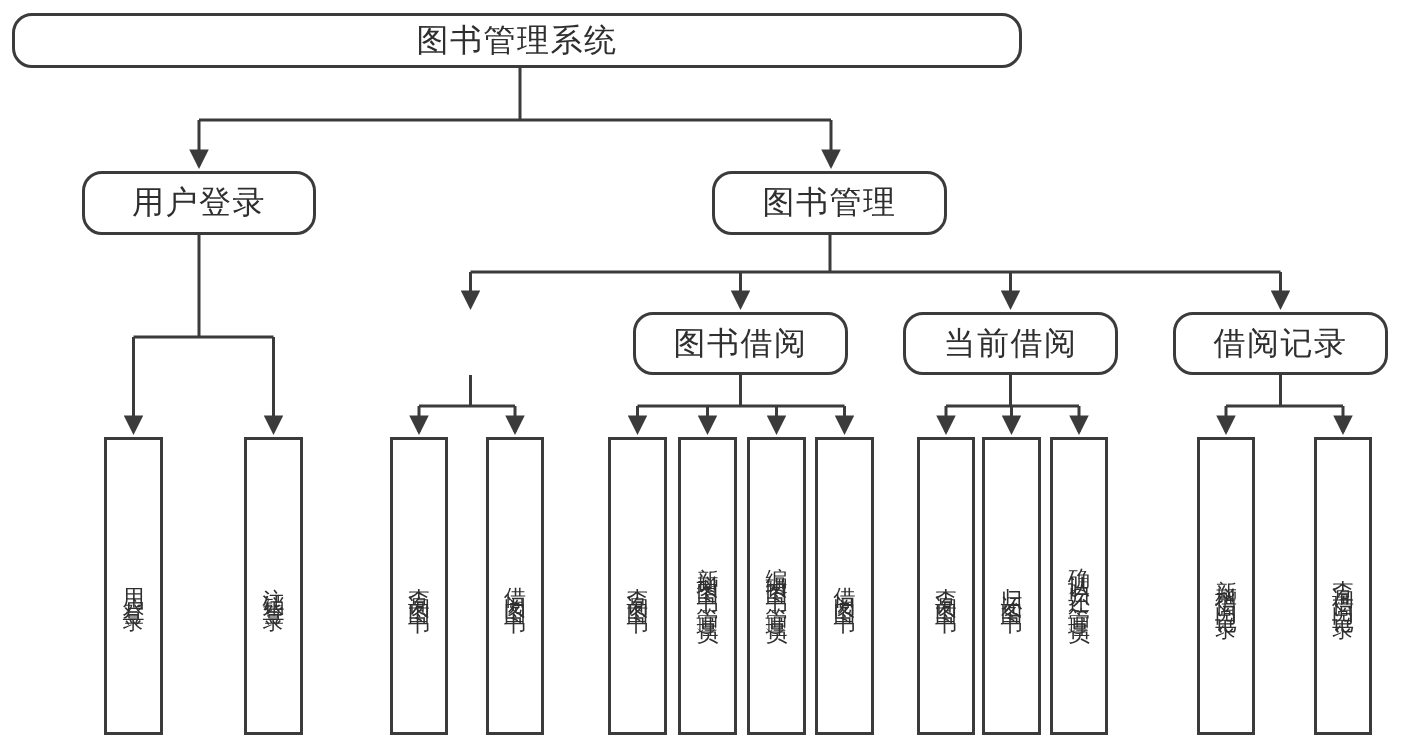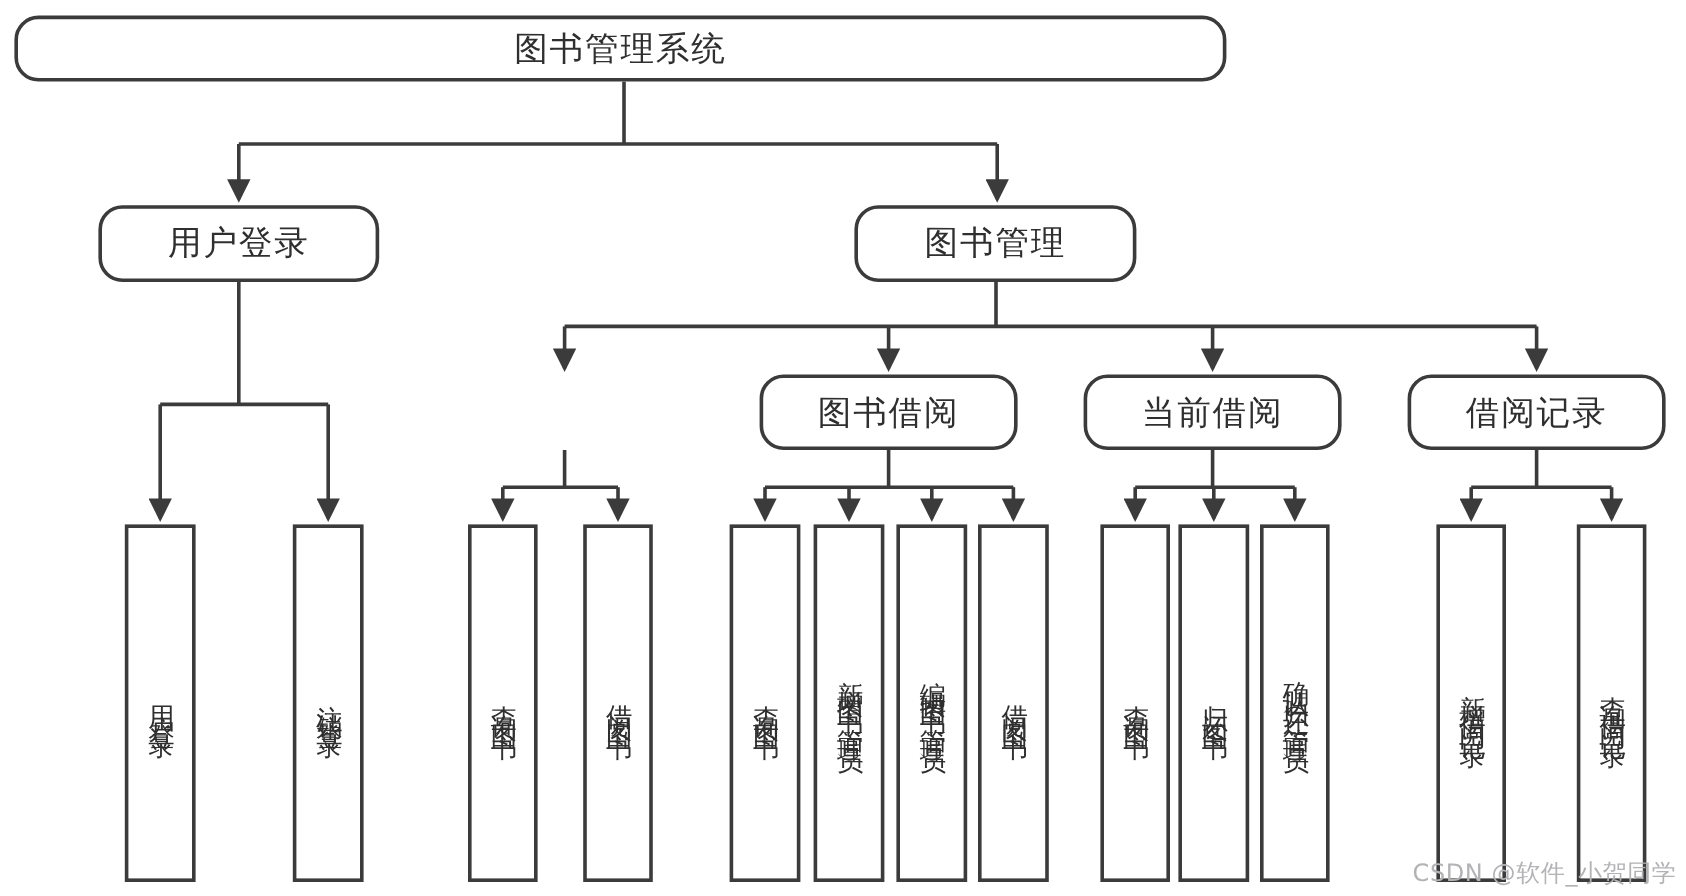--- a/index.html
+++ b/index.html
@@ -22,21 +22,21 @@
     position: absolute;
     box-sizing: border-box;
     background: #ffffff;
     border: 3px solid #3b3b3b;
     display: flex;
     align-items: center;
     justify-content: center;
     color: #2f2f2f;
   }
   .hnode {
-    font-size: 28px;
+    font-size: 32px;
     letter-spacing: 1.5px;
     white-space: nowrap;
     border-radius: 20px;
   }
   .leaf {
     top: 437px;
     height: 298px;
     font-size: 22px;
     line-height: 1;
     writing-mode: vertical-rl;
@@ -141,15 +141,14 @@
   <div class="node leaf" style="left:747px; width:59px;">编辑图书（管理员）</div>
   <div class="node leaf" style="left:815px; width:59px;">借阅图书</div>
 
   <div class="node leaf" style="left:917px; width:58px;">查询图书</div>
   <div class="node leaf" style="left:982px; width:59px;">归还图书</div>
   <div class="node leaf" style="left:1050px; width:58px;">确认归还（管理员）</div>
 
   <div class="node leaf" style="left:1197px; width:58px;">新增借阅记录</div>
   <div class="node leaf" style="left:1314px; width:58px;">查询借阅记录</div>
 
-  <div class="watermark">CSDN @软件_小贺同学</div>
 
 </div>
 
 </body></html>

